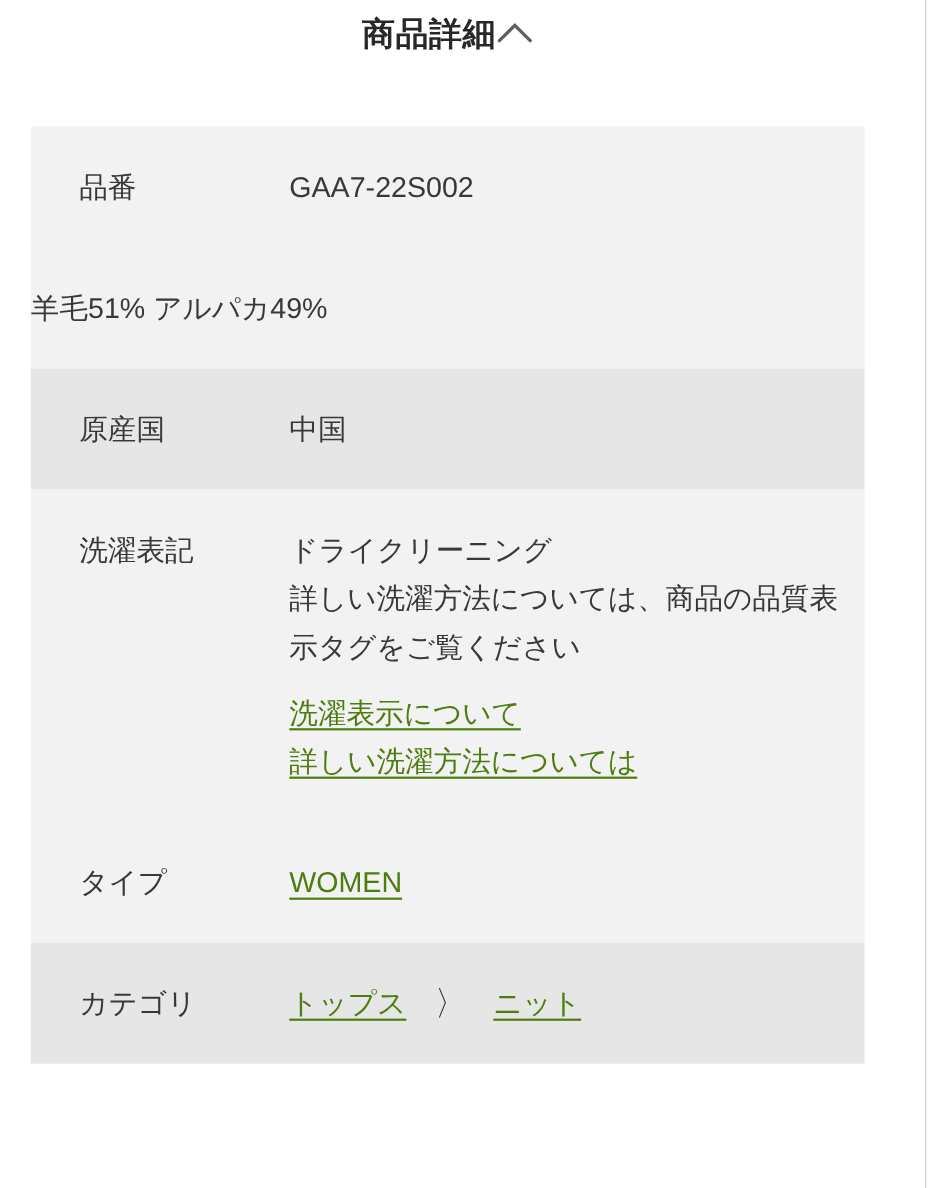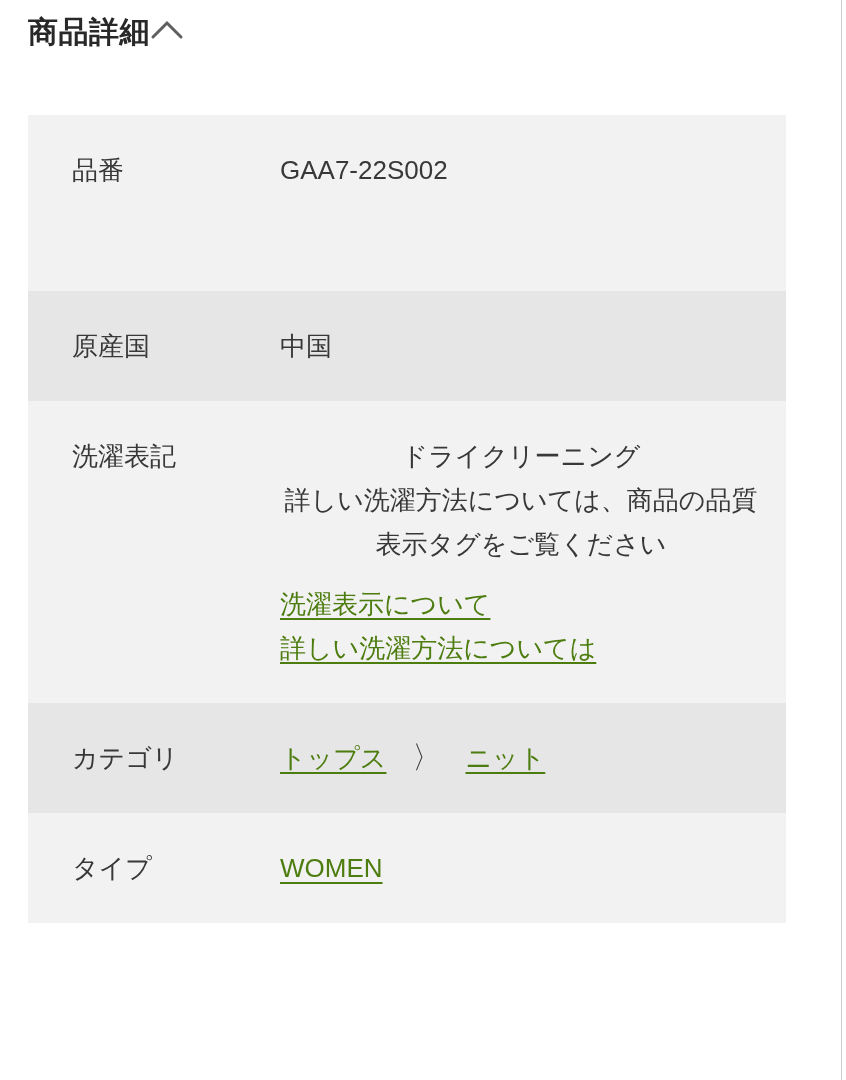--- a/index.html
+++ b/index.html
@@ -22,21 +22,21 @@
     top: 0;
     right: 4px;
     width: 1px;
     height: 1080px;
     background: #cccccc;
   }
   
   .section-header {
     display: flex;
     align-items: center;
-    justify-content: flex-start;
+    justify-content: center;
     padding: 9px 60px 0 28px;
     height: 54px;
   }
   .section-title {
     margin: 0;
     font-size: 30px;
     line-height: 34px;
     font-weight: bold;
     color: #282828;
     letter-spacing: 0.5px;
@@ -56,36 +56,35 @@
   
   .detail-table {
     margin: 61px 60px 0 28px;
     width: 758px;
   }
   .detail-row {
     display: flex;
     padding: 33px 0;
     font-size: 26px;
     line-height: 44px;
-    gap: 17px;
   }
   .detail-row.shade-light { background: #f2f2f2; }
   .detail-row.shade-dark  { background: #e6e6e6; }
   .detail-label {
     width: 235px;
     flex-shrink: 0;
     padding-left: 44px;
     color: #383838;
   }
   .detail-value {
     flex: 1;
     padding-right: 24px;
     color: #383838;
   }
-  .value-line { display: block; text-align: center; }
+  .value-line { display: block; }
   a.text-link, .text-link {
     color: #4d7c0f;
     text-decoration: underline;
     text-underline-offset: 5px;
     cursor: pointer;
   }
   .care-links {
     margin-top: 16px;
   }
   .care-links a {
@@ -118,49 +117,50 @@
 
   <div class="detail-table">
 
     <div class="detail-row shade-light">
       <div class="detail-label">品番</div>
       <div class="detail-value">GAA7-22S002</div>
     </div>
 
 
     <div class="detail-row shade-light">
+      <div class="detail-value">羊毛51% アルパカ49%</div>
     </div>
 
     <div class="detail-row shade-dark">
       <div class="detail-label">原産国</div>
       <div class="detail-value">中国</div>
     </div>
 
     <div class="detail-row shade-light">
       <div class="detail-label">洗濯表記</div>
       <div class="detail-value">
         <span class="value-line">ドライクリーニング</span>
         <span class="value-line">詳しい洗濯方法については、商品の品質表示タグをご覧ください</span>
         <div class="care-links">
           <a class="text-link" href="#">洗濯表示について</a>
           <a class="text-link" href="#">詳しい洗濯方法については</a>
         </div>
       </div>
     </div>
 
+    <div class="detail-row shade-light">
+      <div class="detail-label">タイプ</div>
+      <div class="detail-value">
+        <a class="text-link" href="#">WOMEN</a>
+      </div>
+    </div>
+
     <div class="detail-row shade-dark">
       <div class="detail-label">カテゴリ</div>
       <div class="detail-value">
         <a class="text-link" href="#">トップス</a><span class="category-sep">〉</span><a class="text-link" href="#">ニット</a>
-      </div>
-    </div>
-
-    <div class="detail-row shade-light">
-      <div class="detail-label">タイプ</div>
-      <div class="detail-value">
-        <a class="text-link" href="#">WOMEN</a>
       </div>
     </div>
 
   </div>
 
   <div class="page-right-border"></div>
 </div>
 
 </body></html>

